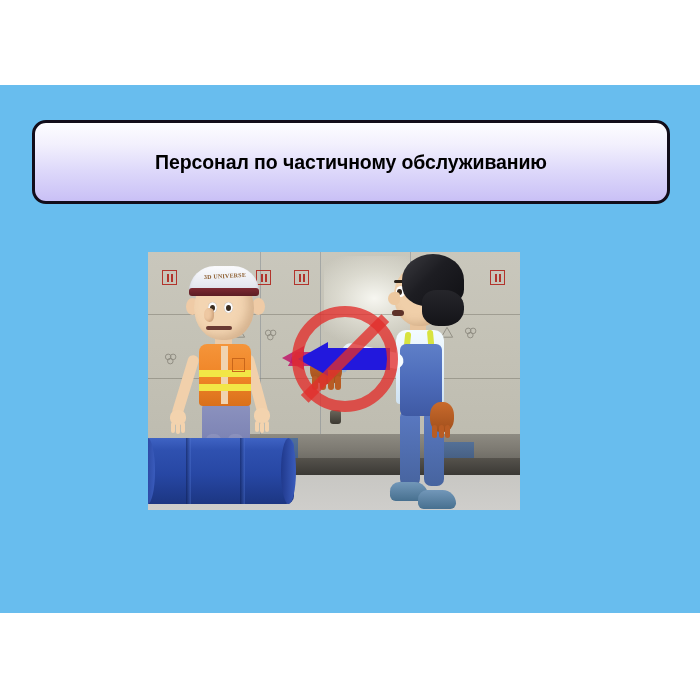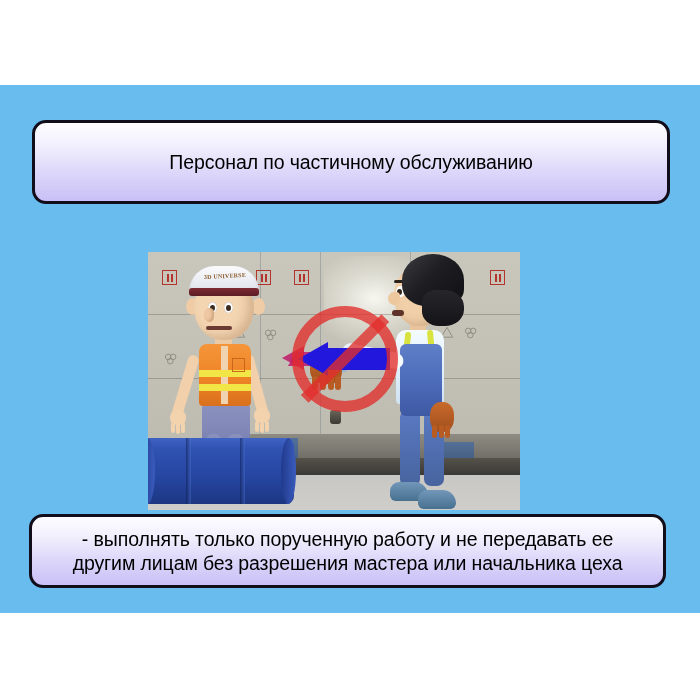--- a/index.html
+++ b/index.html
@@ -27,21 +27,21 @@
     position:absolute;
     box-sizing:border-box;
     border:3px solid #120d1a;
     border-radius:14px;
     background:linear-gradient(to bottom,#fdfdff 0%,#f2f0fd 28%,#ddd8fa 62%,#c9c0f6 100%);
     display:flex;
     align-items:center;
     justify-content:center;
     text-align:center;
     color:#000000;
-    font-weight:normal;
+    font-weight:bold;
     line-height:1.25;
     letter-spacing:-0.1px;
   }
   #caption-top{
     left:32px;top:120px;
     width:638px;height:84px;
     font-size:19.5px;
     padding:0 18px;
   }
   #caption-bottom{
@@ -484,20 +484,14 @@
       <div class="arrow">
         <div class="head"></div>
         <div class="shaft"></div>
       </div>
       <div class="ring"></div>
       <div class="slash"></div>
     </div>
 
   </div>
 
-  <div class="caption-box" id="caption-bottom">
-    <div>
-      <span class="caption-line">- выполнять только порученную работу и не передавать ее</span>
-      <span class="caption-line">другим лицам без разрешения мастера или начальника цеха</span>
-    </div>
-  </div>
 
 </div>
 
 </body></html>

